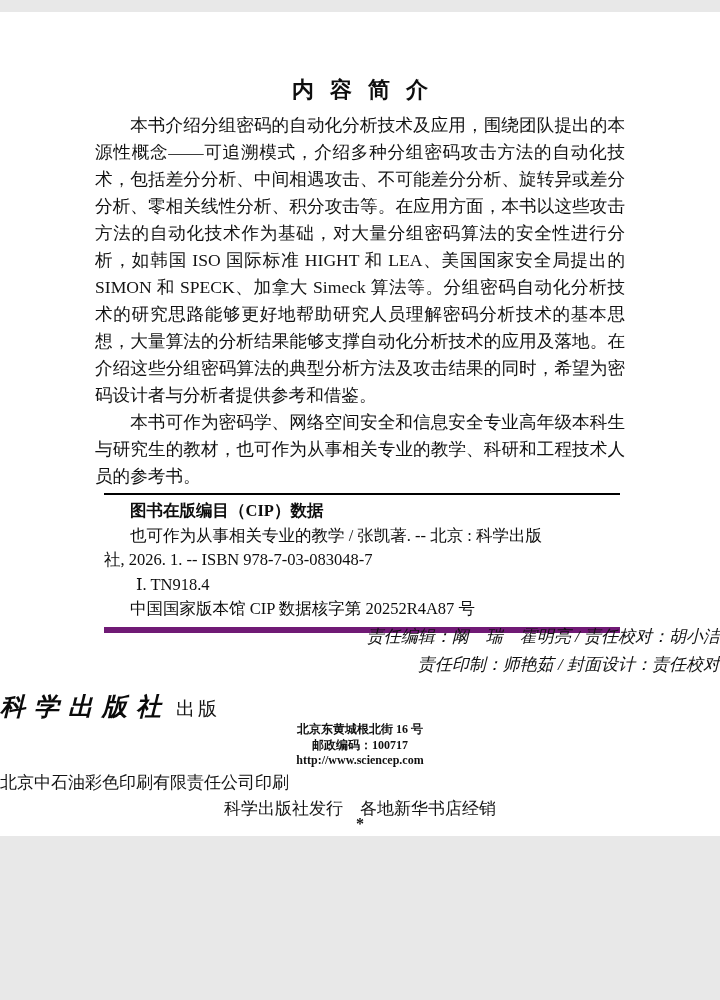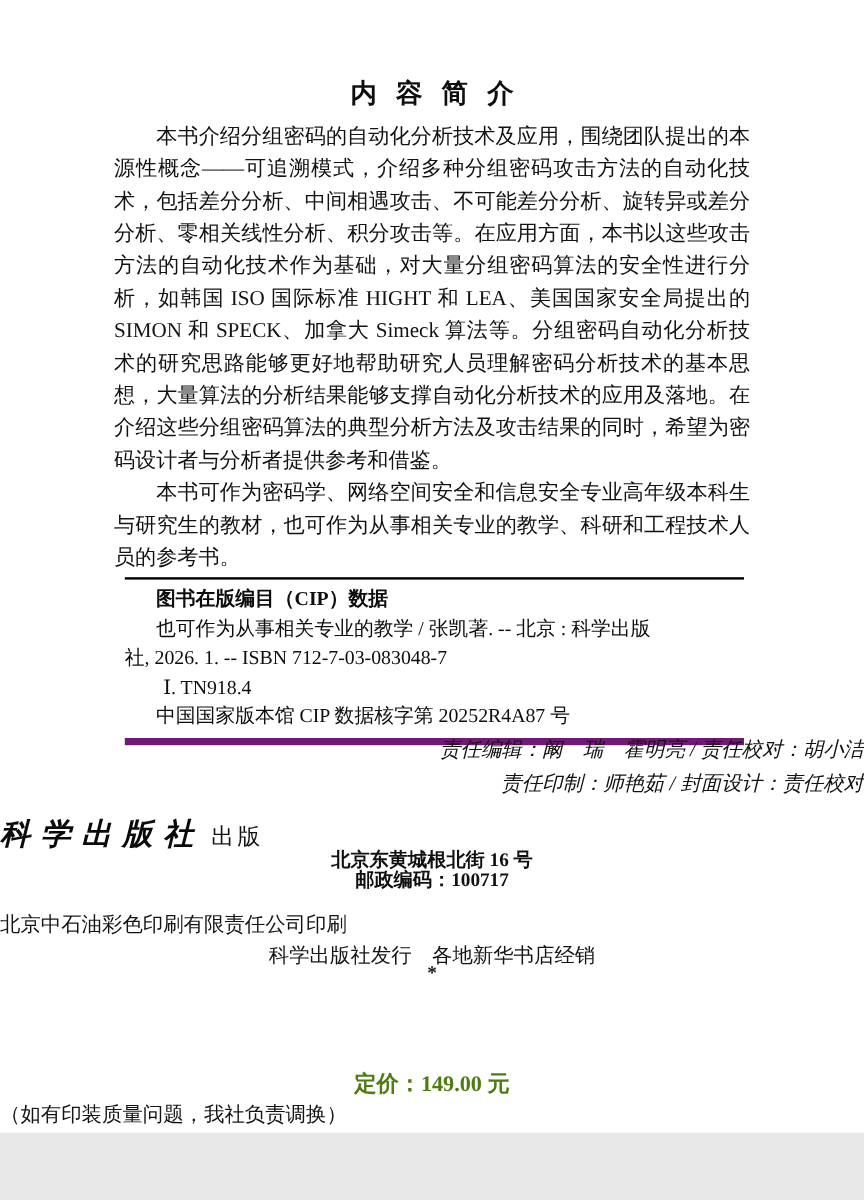--- a/index.html
+++ b/index.html
@@ -1,21 +1,21 @@
 <!DOCTYPE html>
 <html><head>
 <meta charset="utf-8">
 <style>
   html, body { margin:0; padding:0; background:#e8e8e8; }
   * { box-sizing: border-box; }
   .page {
     position: relative;
     width: 720px;
-    height: 944px;
-    margin: 0 auto;
+    height: 824px;
+    margin: 12px auto;
     background: #ffffff;
     color: #131313;
     font-family: "Liberation Serif", "DejaVu Serif", serif;
     overflow: hidden;
   }
   .intro-title {
     position: absolute;
     top: 63px; left: 0; width: 100%;
     margin: 0;
     text-align: center;
@@ -70,21 +70,21 @@
     font-style: italic;
     letter-spacing: 9px;
     color: #0a0a0a;
   }
   .pub-suffix { font-size: 19px; letter-spacing: 3px; margin-left: 2px; }
 
   .pub-contact {
     position: absolute;
     top: 710px; left: 0; width: 100%;
     text-align: center;
-    font-size: 16px;
+    font-size: 12px;
     line-height: 15.5px;
     font-weight: 700;
     color: #101010;
   }
   .printer-line {
     position: absolute;
     top: 759px; left: 0; width: 100%;
     text-align: left; font-size: 17px;
   }
   .distribution-line {
@@ -127,38 +127,39 @@
   <h1 class="intro-title">内容简介</h1>
 
   <div class="intro-body">
     <p>本书介绍分组密码的自动化分析技术及应用，围绕团队提出的本源性概念——可追溯模式，介绍多种分组密码攻击方法的自动化技术，包括差分分析、中间相遇攻击、不可能差分分析、旋转异或差分分析、零相关线性分析、积分攻击等。在应用方面，本书以这些攻击方法的自动化技术作为基础，对大量分组密码算法的安全性进行分析，如韩国 ISO 国际标准 HIGHT 和 LEA、美国国家安全局提出的 SIMON 和 SPECK、加拿大 Simeck 算法等。分组密码自动化分析技术的研究思路能够更好地帮助研究人员理解密码分析技术的基本思想，大量算法的分析结果能够支撑自动化分析技术的应用及落地。在介绍这些分组密码算法的典型分析方法及攻击结果的同时，希望为密码设计者与分析者提供参考和借鉴。</p>
     <p>本书可作为密码学、网络空间安全和信息安全专业高年级本科生与研究生的教材，也可作为从事相关专业的教学、科研和工程技术人员的参考书。</p>
   </div>
 
   <div class="cip-box">
     <div class="cip-heading">图书在版编目（CIP）数据</div>
     <div class="cip-indent">也可作为从事相关专业的教学 / 张凯著. -- 北京 : 科学出版</div>
-    <div>社, 2026. 1. -- ISBN 712-7-03-083048-7</div>
+    <div>社, 2026. 1. -- ISBN 978-7-03-083048-7</div>
     <div class="cip-indent2">Ⅰ. TN918.4</div>
     <div class="cip-indent">中国国家版本馆 CIP 数据核字第 20252R4A87 号</div>
   </div>
 
   <div class="staff">
     <div>责任编辑：阚　瑞　霍明亮 / 责任校对：胡小洁</div>
     <div>责任印制：师艳茹 / 封面设计：责任校对</div>
   </div>
 
   <div class="pub-logo-line">
     <span class="logo-text">科学出版社</span>
     <span class="pub-suffix">出版</span>
   </div>
 
   <div class="pub-contact">
     <div>北京东黄城根北街 16 号</div>
     <div>邮政编码：100717</div>
+    <div>http://www.sciencep.com</div>
   </div>
 
   <div class="printer-line">北京中石油彩色印刷有限责任公司印刷</div>
 
   <div class="distribution-line">科学出版社发行　各地新华书店经销</div>
 
   <div class="star-sep">*</div>
 
 
   <div class="price-line">定价：149.00 元</div>

